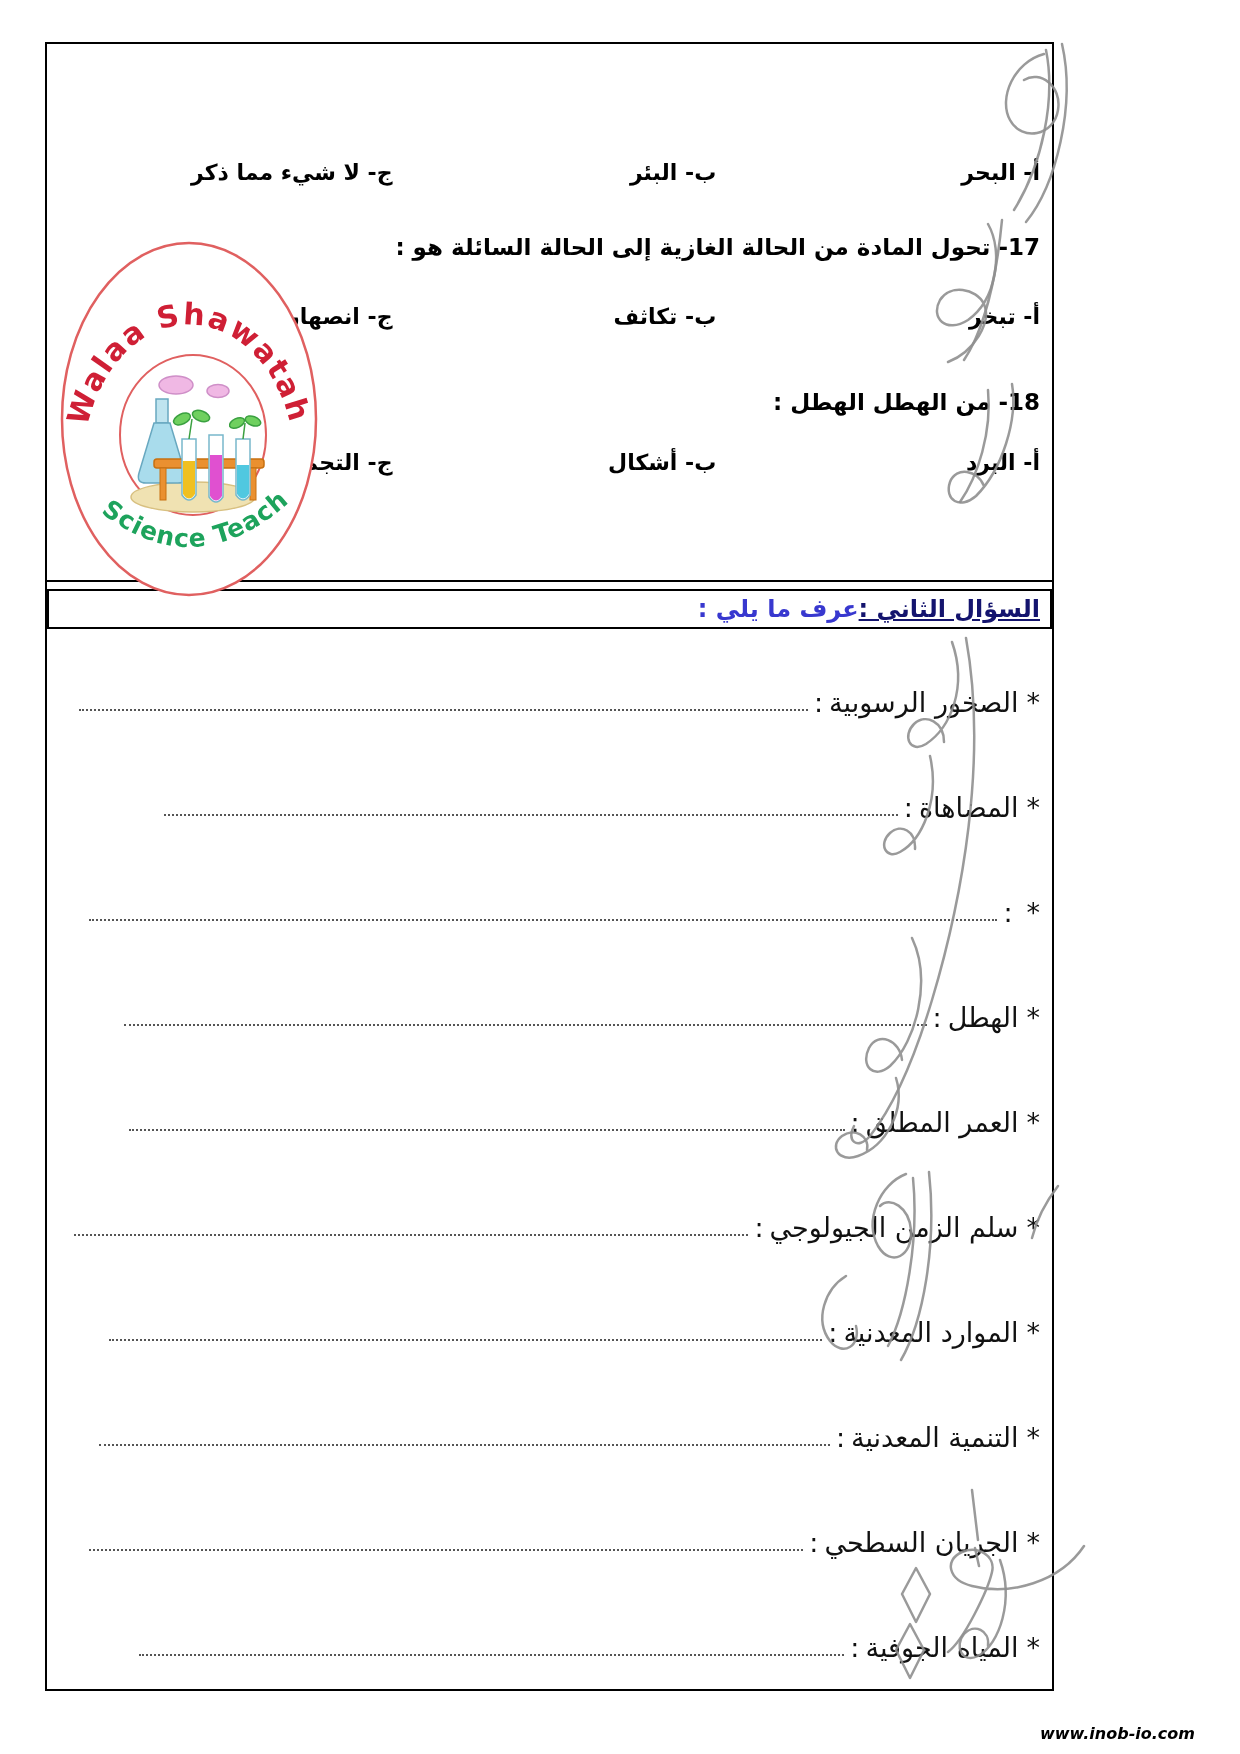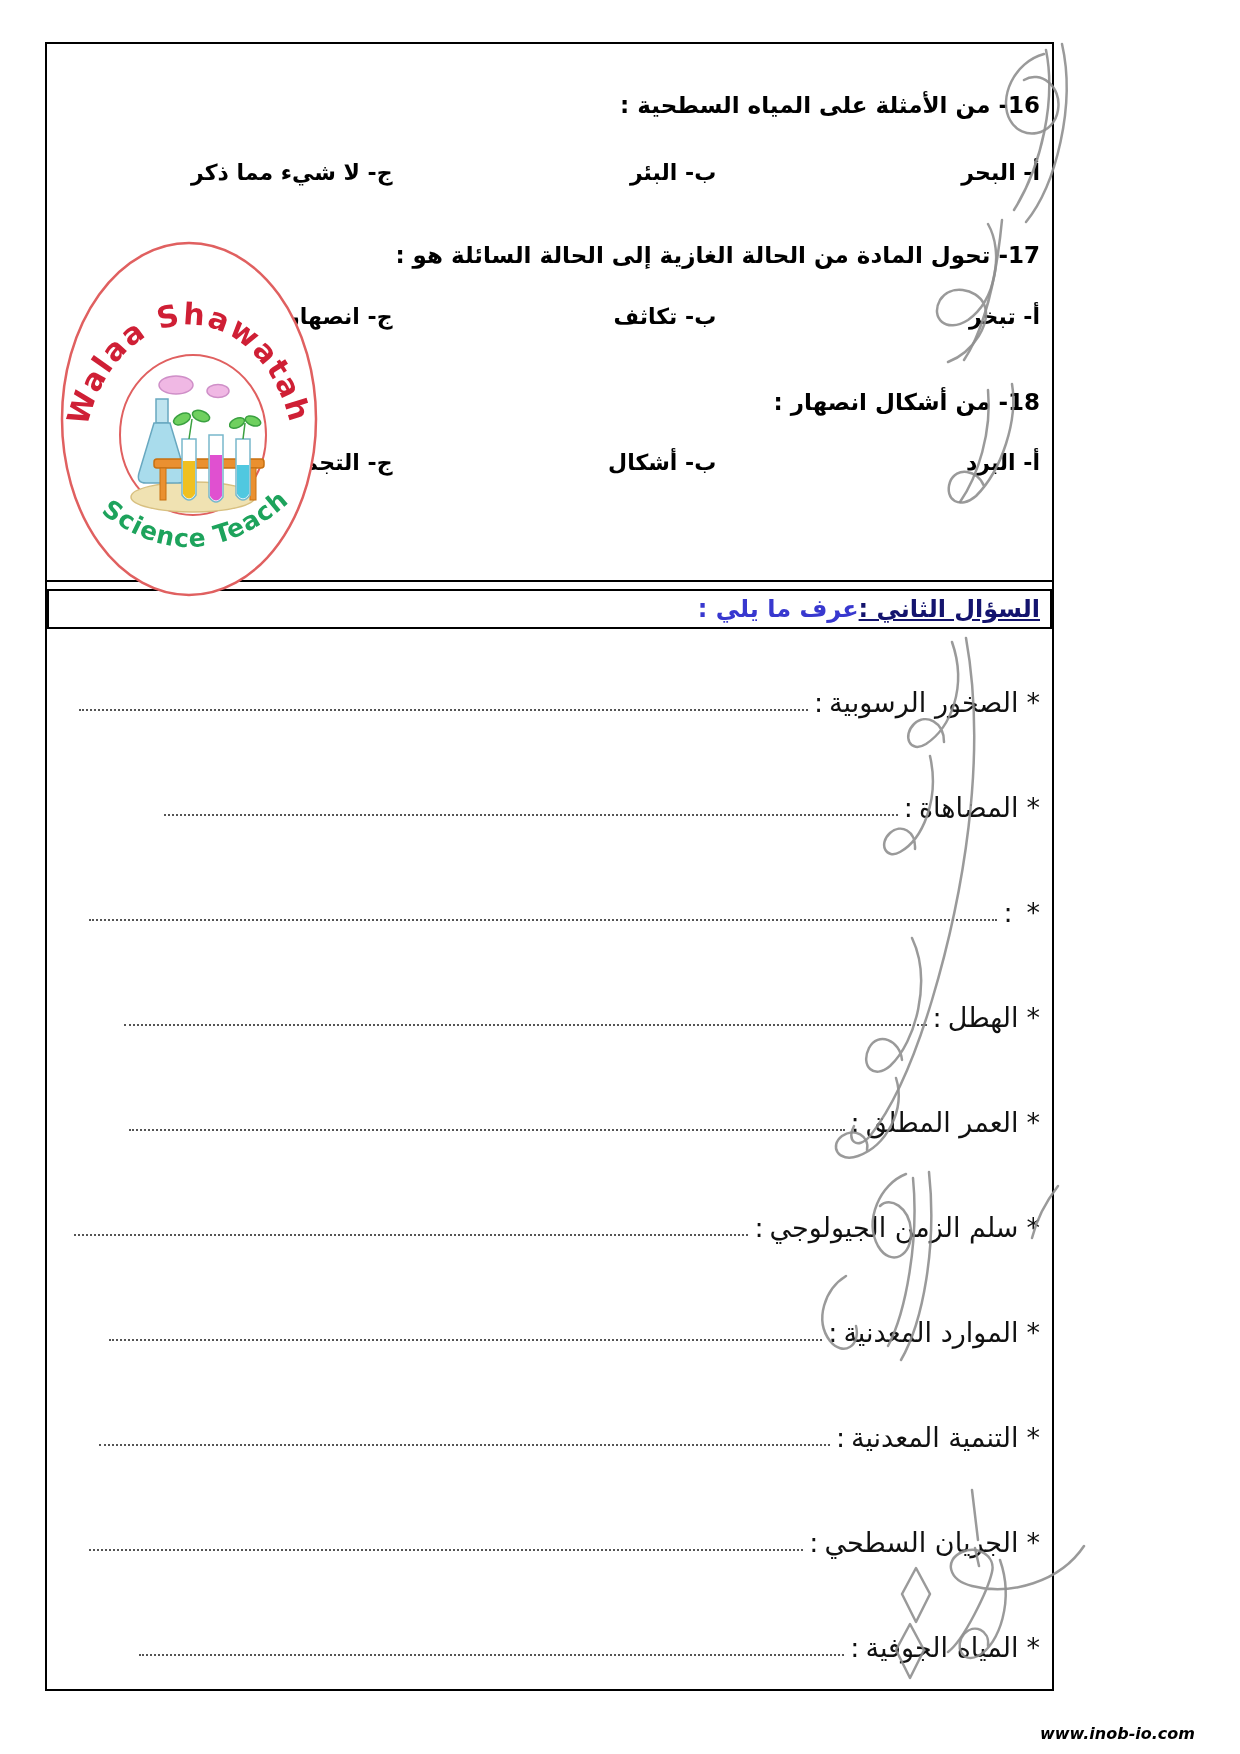--- a/index.html
+++ b/index.html
@@ -10,21 +10,21 @@
   .main-box{
     position:absolute;left:45px;top:42px;width:1005px;height:1645px;
     border:2px solid #000;
   }
   
   .q-head{
     position:absolute;right:12px;direction:rtl;font-size:23px;font-weight:bold;
     white-space:nowrap;
   }
   .q-head .q-num{letter-spacing:1px;}
-  #q16-head{top:48px;} #q17-head{top:198px;} #q18-head{top:345px;}
+  #q16-head{top:48px;} #q17-head{top:190px;} #q18-head{top:345px;}
   .opts{
     position:absolute;left:12px;right:12px;direction:rtl;
     display:grid;grid-template-columns:33% 33% 34%;
     font-size:22px;font-weight:bold;
   }
   .opts span{text-align:start;white-space:nowrap;}
   #q16-opts{top:116px;} #q17-opts{top:260px;} #q18-opts{top:406px;}
   
   .sep-top{position:absolute;left:0;right:0;top:536px;border-top:2px solid #000;}
   .header-bar{
@@ -66,43 +66,39 @@
     font-style:italic;color:#000;
   }
 </style>
 </head>
 <body>
 
 <div class="page">
 
   <div class="main-box">
 
-    <div class="q-head" id="q16-head">
-      <span class="q-num">16-</span>
-      <span>من الأمثلة على المياه السطحية :</span>
-    </div>
     <div class="opts" id="q16-opts">
       <span>أ- البحر</span>
       <span>ب- البئر</span>
       <span>ج- لا شيء مما ذكر</span>
     </div>
 
     <div class="q-head" id="q17-head">
       <span class="q-num">17-</span>
       <span>تحول المادة من الحالة الغازية إلى الحالة السائلة هو :</span>
     </div>
     <div class="opts" id="q17-opts">
       <span>أ- تبخر</span>
       <span>ب- تكاثف</span>
       <span>ج- انصهار</span>
     </div>
 
     <div class="q-head" id="q18-head">
       <span class="q-num">18-</span>
-      <span>من أشكال انصهار :</span>
+      <span>من الهطل الهطل :</span>
     </div>
     <div class="opts" id="q18-opts">
       <span>أ- البرد</span>
       <span>ب- أشكال</span>
       <span>ج- التجمد</span>
     </div>
 
     <div class="sep-top"></div>
     <div class="header-bar">
       <span class="header-lead">السؤال الثاني :</span>

